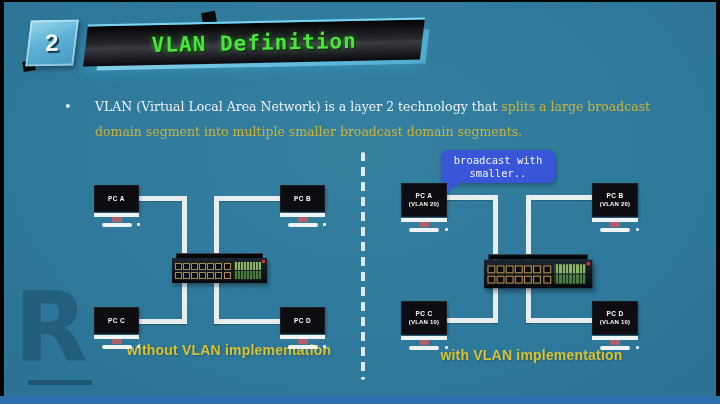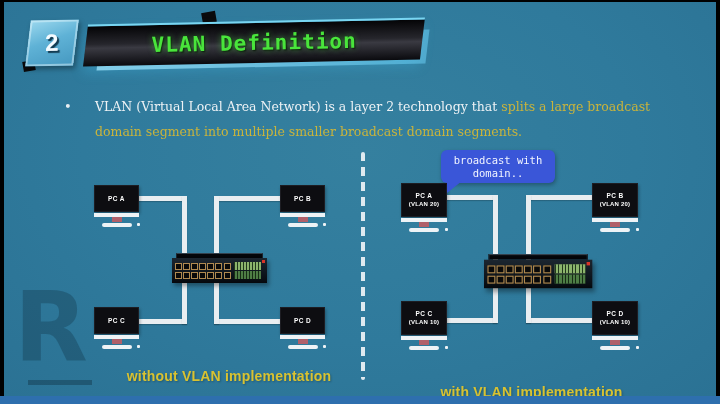--- a/index.html
+++ b/index.html
@@ -200,21 +200,21 @@
             <div class="port"></div>
         </div>
         <div class="label-panel">
           <div class="lp-row lp-row1"></div>
           <div class="lp-row lp-row2"></div>
         </div>
         <div class="sw-led"></div>
       </div>
     </div>
 
-    <div class="caption" style="left:105px; top:366px; width:240px;">without VLAN implementation</div>
+    <div class="caption" style="left:105px; top:340px; width:240px;">without VLAN implementation</div>
 
     <div class="wire" style="left:443px; top:193px; width:50px; height:5px;"></div>
     <div class="wire" style="left:489px; top:193px; width:5px; height:81px;"></div>
     <div class="wire" style="left:522px; top:193px; width:66px; height:5px;"></div>
     <div class="wire" style="left:522px; top:193px; width:5px; height:81px;"></div>
     <div class="wire" style="left:443px; top:316px; width:50px; height:5px;"></div>
     <div class="wire" style="left:489px; top:268px; width:5px; height:53px;"></div>
     <div class="wire" style="left:522px; top:316px; width:66px; height:5px;"></div>
     <div class="wire" style="left:522px; top:268px; width:5px; height:53px;"></div>
 
@@ -283,21 +283,21 @@
         <div class="label-panel">
           <div class="lp-row lp-row1"></div>
           <div class="lp-row lp-row2"></div>
         </div>
         <div class="sw-led"></div>
       </div>
     </div>
 
     <div id="tooltip">
       <div>broadcast with</div>
-      <div>domain..</div>
+      <div>smaller..</div>
       <div id="tooltip-tail"></div>
     </div>
 
-    <div class="caption" style="left:405px; top:382px; width:245px;">with VLAN implementation</div>
+    <div class="caption" style="left:405px; top:345px; width:245px;">with VLAN implementation</div>
 
   </div>
   <div id="bottom-strip"></div>
 </div>
 
 </body></html>

